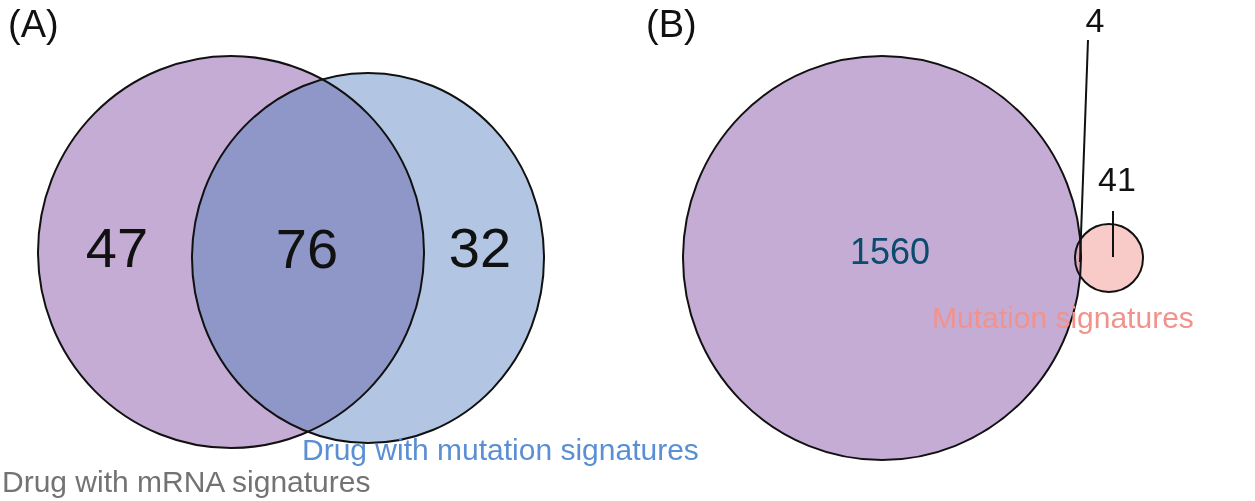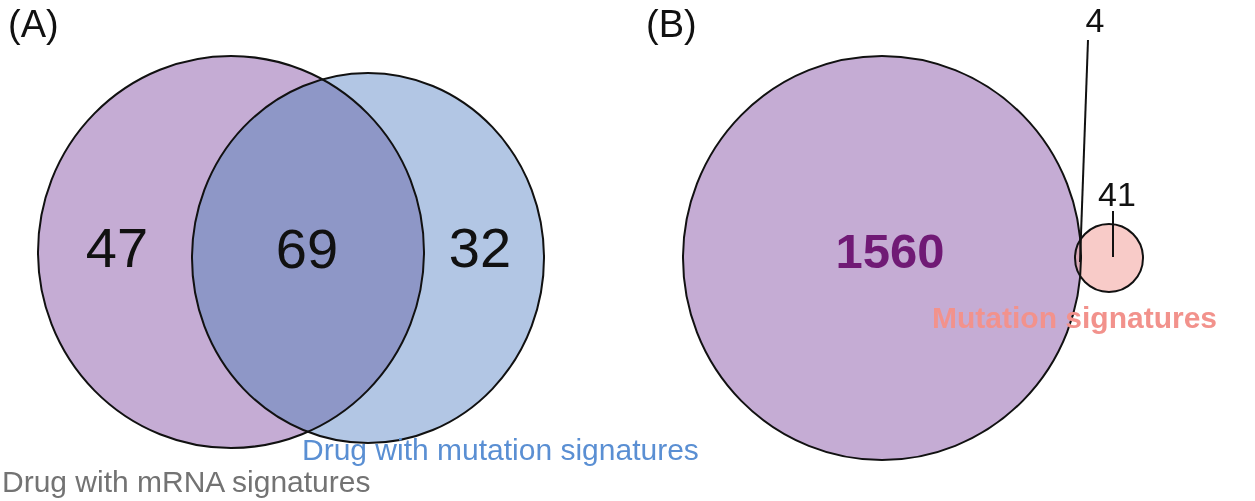--- a/index.html
+++ b/index.html
@@ -29,24 +29,23 @@
     font-size: 38px;
     color: #111111;
     letter-spacing: 0px;
   }
   .count {
     font-size: 56px;
     color: #111111;
     transform: translate(-50%, -50%);
   }
   .count-b {
-    font-size: 49px;
-    color: #701a75;
+    font-size: 36px;
+    color: #0c4a6e;
     transform: translate(-50%, -50%);
-    font-weight: bold;
   }
   .count-sm {
     font-size: 34px;
     color: #111111;
     transform: translate(-50%, -50%);
   }
   .set-label {
     font-size: 30px;
   }
   .lbl-blue   { color: #5a8fd3; }
@@ -87,25 +86,25 @@
     <circle cx="1109" cy="258" r="34" fill="none" stroke-width="2" stroke="#111111"></circle>
 
     <line x1="1088" y1="40" x2="1080" y2="262" stroke-width="2" stroke="#111111"></line>
     <line x1="1113" y1="211" x2="1113" y2="257" stroke-width="2" stroke="#111111"></line>
   </svg>
 
   <div class="abs panel-label" style="left:8px; top:4px;">(A)</div>
   <div class="abs panel-label" style="left:646px; top:4px;">(B)</div>
 
   <div class="abs count" style="left:117px; top:248px;">47</div>
-  <div class="abs count" style="left:307px; top:249px;">69</div>
+  <div class="abs count" style="left:307px; top:249px;">76</div>
   <div class="abs count" style="left:480px; top:248px;">32</div>
 
   <div class="abs set-label lbl-blue" style="left:302px; top:433px;">Drug with mutation signatures</div>
   <div class="abs set-label lbl-purple" style="left:2px; top:465px;">Drug with mRNA signatures</div>
 
   <div class="abs count-b" style="left:890px; top:252px;">1560</div>
   <div class="abs count-sm" style="left:1095px; top:21px;">4</div>
-  <div class="abs count-sm" style="left:1117px; top:195px;">41</div>
+  <div class="abs count-sm" style="left:1117px; top:180px;">41</div>
 
-  <div class="abs set-label lbl-pink" style="left:932px; top:301px;font-weight:bold;">Mutation signatures</div>
+  <div class="abs set-label lbl-pink" style="left:932px; top:301px;">Mutation signatures</div>
 
 </div>
 
 </body></html>

